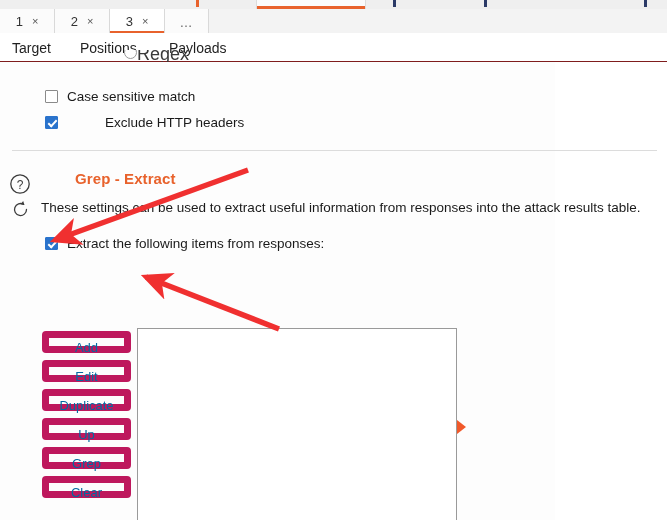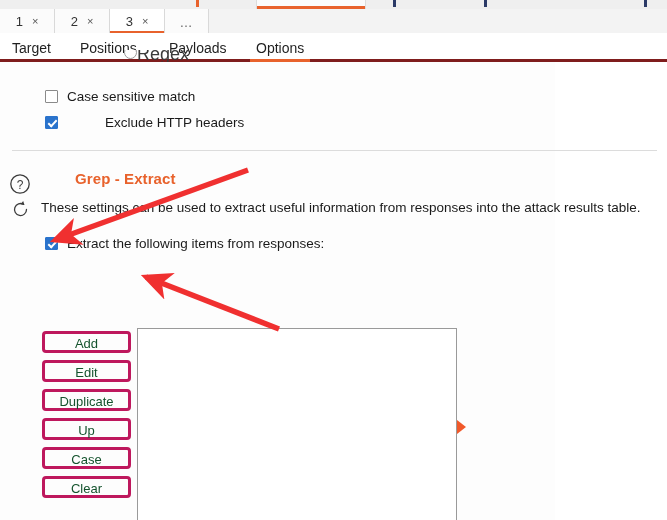--- a/index.html
+++ b/index.html
@@ -114,21 +114,21 @@
     font-size: 18px;
     color: #3a3a3a;
   }
 
   
   .subtabs {
     position: absolute;
     left: 0; top: 33px;
     width: 667px; height: 29px;
     background: #ffffff;
-    border-bottom: 3px solid #7f1d1d;
+    border-bottom: 1px solid #7f1d1d;
     box-sizing: border-box;
     text-decoration: underline;
   }
   .subtab {
     position: absolute;
     top: 0;
     height: 29px;
     display: flex;
     align-items: center;
     font-size: 14px;
@@ -228,25 +228,25 @@
     position: absolute;
     left: 42px; top: 269px;
     width: 89px;
   }
   .ui-btn {
     display: block;
     width: 89px;
     height: 22px;
     margin-bottom: 7px;
     background: #fdfdfd;
-    border: 3px solid #be185d;
+    border: 7px solid #be185d;
     border-radius: 4px;
     font-family: "Liberation Sans", sans-serif;
     font-size: 13px;
-    color: #14532d;
+    color: #0369a1;
     cursor: pointer;
     padding: 0;
     line-height: 20px;
     text-align: center;
   }
   .ui-btn:last-child { margin-bottom: 0; }
 
   
   .items-list {
     position: absolute;
@@ -302,21 +302,20 @@
   </div>
   <div class="numtab more" style="left:165px;width:44px">
     <span class="tlabel">…</span>
   </div>
 </div>
 
 <div class="subtabs">
   <div class="subtab" style="left:12px">Target</div>
   <div class="subtab" style="left:80px">Positions</div>
   <div class="subtab" style="left:169px">Payloads</div>
-  <div class="subtab selected" style="left:256px">Options</div>
 </div>
 
 <div class="ghost-radio-row">
   <div class="ghost-radio"></div>
   <div class="ghost-radio-label">Regex</div>
 </div>
 
 <div class="content">
 
   <div class="chk-row" style="left:45px; top:27px;">
@@ -350,21 +349,21 @@
   <div class="chk-row extract-chk">
     <span class="checkbox checked"></span>
     <span class="chk-label">Extract the following items from responses:</span>
   </div>
 
   <div class="btn-col">
     <button class="ui-btn">Add</button>
     <button class="ui-btn">Edit</button>
     <button class="ui-btn">Duplicate</button>
     <button class="ui-btn">Up</button>
-    <button class="ui-btn">Case</button>
+    <button class="ui-btn">Grep</button>
     <button class="ui-btn">Clear</button>
   </div>
 
   <div class="items-list"></div>
 
   <div class="expander"></div>
 
 </div>
 
 <svg class="annot">

